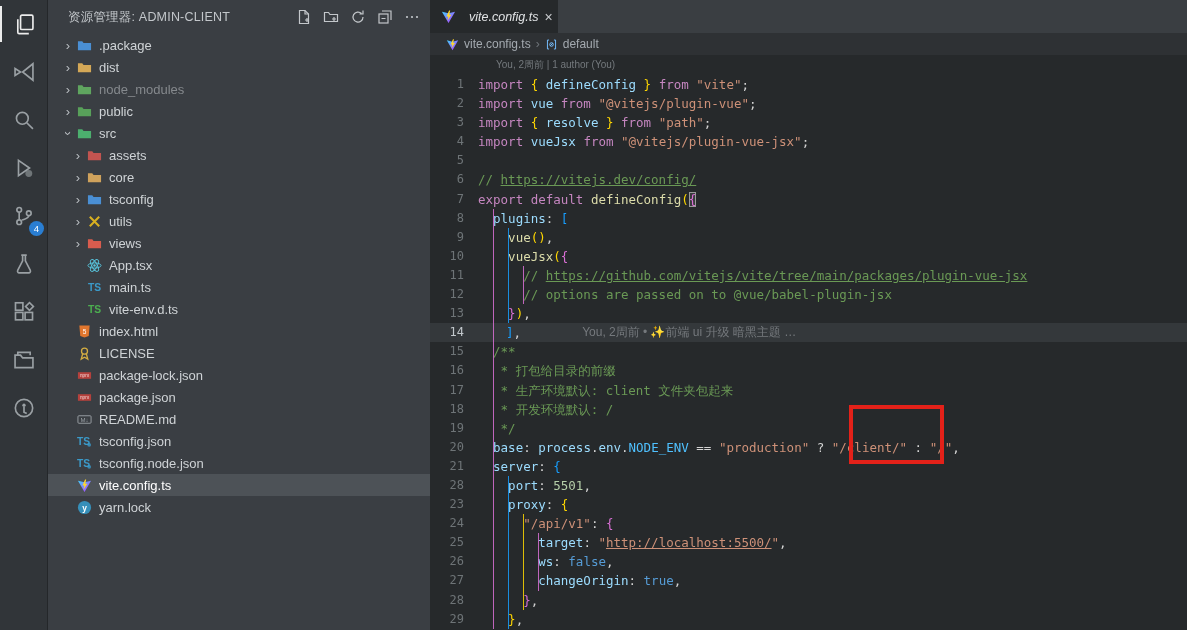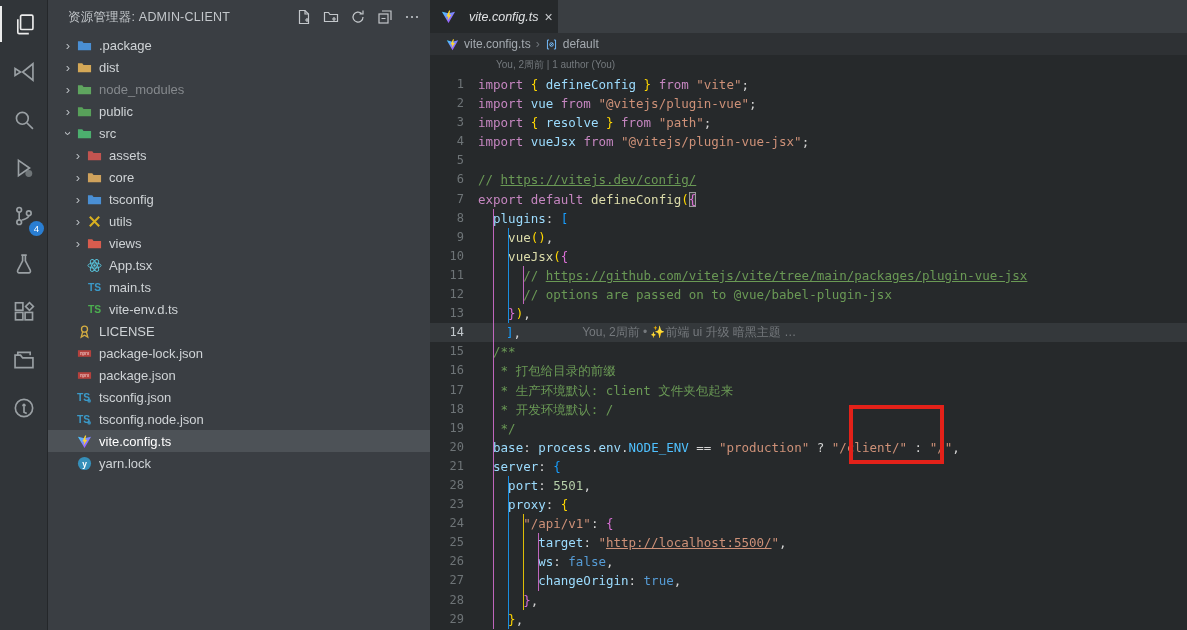--- a/index.html
+++ b/index.html
@@ -322,20 +322,30 @@
           <span class="tree-icon">
             <svg viewBox="0 0 16 16">
               <text x="8" y="12" text-anchor="middle" font-size="11" font-weight="bold" fill="#4cae50" font-family="Liberation Sans,sans-serif">TS</text>
             </svg>
           </span>
           <span class="tree-label">vite-env.d.ts</span>
         </div>
         <div class="tree-row" style="padding-left: 12px;">
           <span class="chev"></span>
           <span class="tree-icon">
+            <svg viewBox="0 0 16 16">
+              <path d="M2.5 1.5h11l-1 11.3L8 14.5l-4.5-1.7z" fill="#e0762e"></path>
+              <text x="8" y="10.5" text-anchor="middle" font-size="7" fill="#fff" font-family="Liberation Sans,sans-serif">5</text>
+            </svg>
+          </span>
+          <span class="tree-label">index.html</span>
+        </div>
+        <div class="tree-row" style="padding-left: 12px;">
+          <span class="chev"></span>
+          <span class="tree-icon">
             <svg viewBox="0 0 16 16" fill="none" stroke="#d4ad42" stroke-width="1.4">
               <circle cx="8" cy="5.5" r="3.2"></circle>
               <path d="M6 8.5L4.5 14l3.5-2 3.5 2L10 8.5"></path>
             </svg>
           </span>
           <span class="tree-label">LICENSE</span>
         </div>
         <div class="tree-row" style="padding-left: 12px;">
           <span class="chev"></span>
           <span class="tree-icon">
@@ -348,20 +358,30 @@
         </div>
         <div class="tree-row" style="padding-left: 12px;">
           <span class="chev"></span>
           <span class="tree-icon">
             <svg viewBox="0 0 16 16">
               <rect x="1" y="4.5" width="14" height="7" fill="#b5413d"></rect>
               <text x="8" y="9.8" text-anchor="middle" font-size="5" fill="#f0d6d5" font-family="Liberation Sans,sans-serif">npm</text>
             </svg>
           </span>
           <span class="tree-label">package.json</span>
+        </div>
+        <div class="tree-row" style="padding-left: 12px;">
+          <span class="chev"></span>
+          <span class="tree-icon">
+            <svg viewBox="0 0 16 16">
+              <rect x="1" y="4" width="14" height="8" rx="1" fill="none" stroke="#9aa0a5"></rect>
+              <text x="8" y="10.6" text-anchor="middle" font-size="6.5" fill="#9aa0a5" font-family="Liberation Sans,sans-serif">M↓</text>
+            </svg>
+          </span>
+          <span class="tree-label">README.md</span>
         </div>
         <div class="tree-row" style="padding-left: 12px;">
           <span class="chev"></span>
           <span class="tree-icon">
             <svg viewBox="0 0 16 16">
               <text x="7" y="12" text-anchor="middle" font-size="11" font-weight="bold" fill="#3b9ac9" font-family="Liberation Sans,sans-serif">TS</text>
               <circle cx="13" cy="11.5" r="2" fill="#3b9ac9" opacity=".8"></circle>
             </svg>
           </span>
           <span class="tree-label">tsconfig.json</span>

